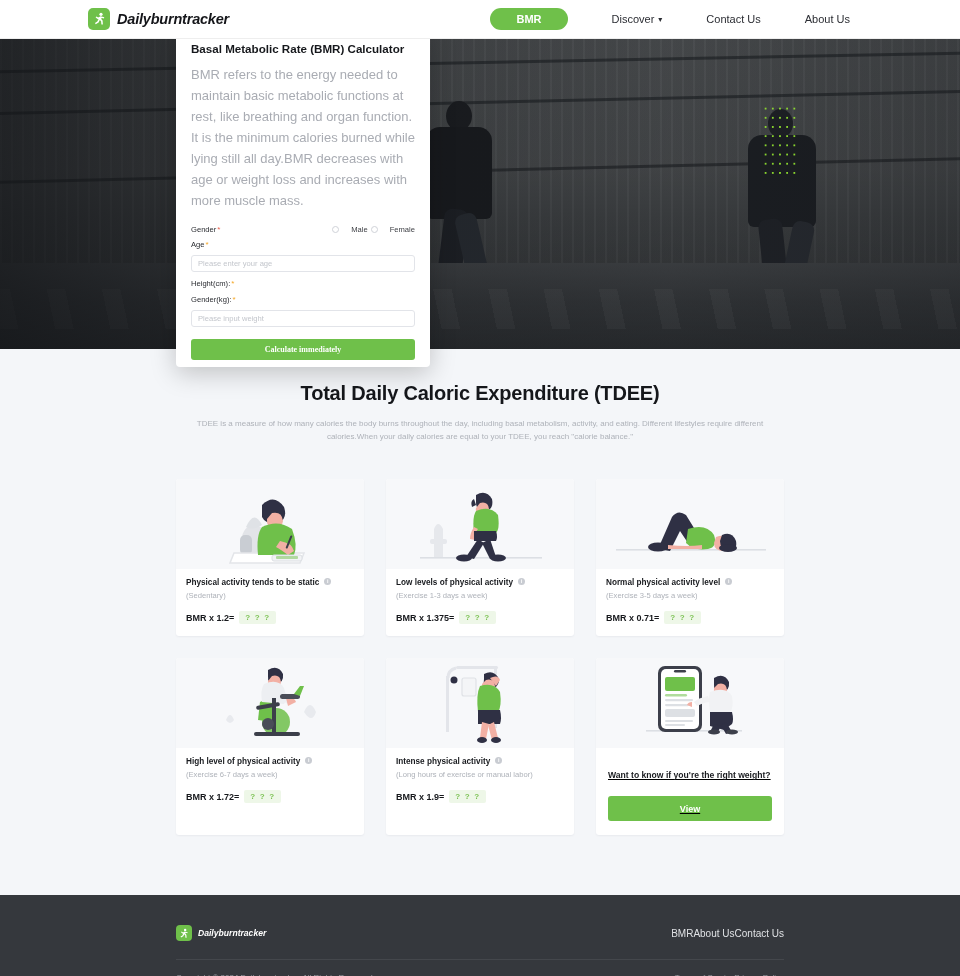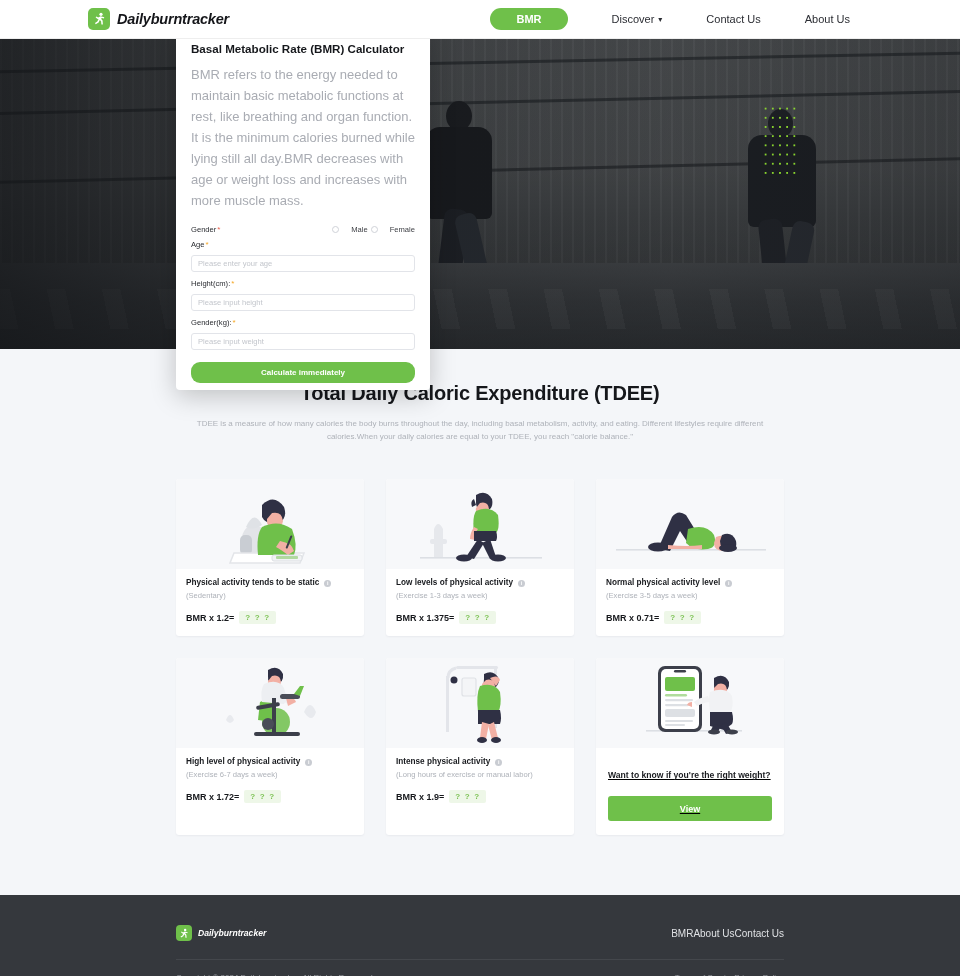--- a/index.html
+++ b/index.html
@@ -107,23 +107,23 @@
   }
   .field { margin-bottom: 7px; }
   .field-label { font-size: 7.6px; color: #2a2c31; margin-bottom: 3px; display: block; }
   .input {
     width: 100%; height: 17px; border: 1px solid #e2e4e9; border-radius: 3px;
     padding: 0 6px; font-size: 7.6px; color: #3b3d42;
     font-family: "Liberation Sans", sans-serif; background: #fff; outline: none;
   }
   .input::placeholder { color: #c3c6cc; }
   .calc-btn {
-    width: 100%; height: 21px; margin-top: 5px; border: none; border-radius: 9px;
+    width: 100%; height: 21px; margin-top: 5px; border: none; border-radius: 3px;
     background: #6fc04a; color: #fff; font-size: 8px; font-weight: bold;
-    font-family: Liberation Sans, sans-serif; cursor: pointer;
+    font-family: Liberation Serif, serif; cursor: pointer;
   }
 
   
   .tdee { background: #f4f6f9; padding: 33px 0 60px 0; }
   .tdee-title {
     text-align: center; font-size: 20px; font-weight: bold; color: #15171b;
     letter-spacing: -0.2px;
   }
   .tdee-sub {
     width: 608px; margin: 12px auto 0; text-align: center;
@@ -134,21 +134,21 @@
     display: grid; grid-template-columns: repeat(3, 188px); gap: 22px 22px;
   }
   .card {
     background: #fff; border-radius: 3px; overflow: hidden;
     box-shadow: 0 1px 2px rgba(20,25,40,0.05);
   }
   .card-illo { height: 90px; background: #f7f8fa; position: relative; }
   .card-body { padding: 9px 10px 12px 10px; }
   .card-title {
     font-size: 8.2px; font-weight: bold; color: #191b1f;
-    display: flex; align-items: flex-end; gap: 5px;
+    display: flex; align-items: flex-start; gap: 5px;
   }
   .info-i {
     width: 7px; height: 7px; border-radius: 50%; background: #c9ccd2;
     color: #fff; font-size: 5.4px; font-weight: bold; line-height: 7px;
     text-align: center; display: inline-block; cursor: pointer;
     font-style: normal;
   }
   .card-note { font-size: 7.6px; color: #aeb2b9; margin-top: 4px; }
   .card-calc {
     margin-top: 11px; display: flex; align-items: center;
@@ -273,21 +273,20 @@
       <span class="field-label">
         <span>Age</span><span class="req">*</span>
       </span>
       <input class="input" type="text" placeholder="Please enter your age" style="">
     </div>
 
     <div class="field">
       <span class="field-label">
         <span>Height(cm):</span><span class="req">*</span>
       </span>
-      <input class="input" type="text" placeholder="Please input height" style="">
     </div>
 
     <div class="field">
       <span class="field-label">
         <span>Gender(kg):</span><span class="req">*</span>
       </span>
       <input class="input" type="text" placeholder="Please input weight" style="">
     </div>
 
     <button class="calc-btn">Calculate immediately</button>

